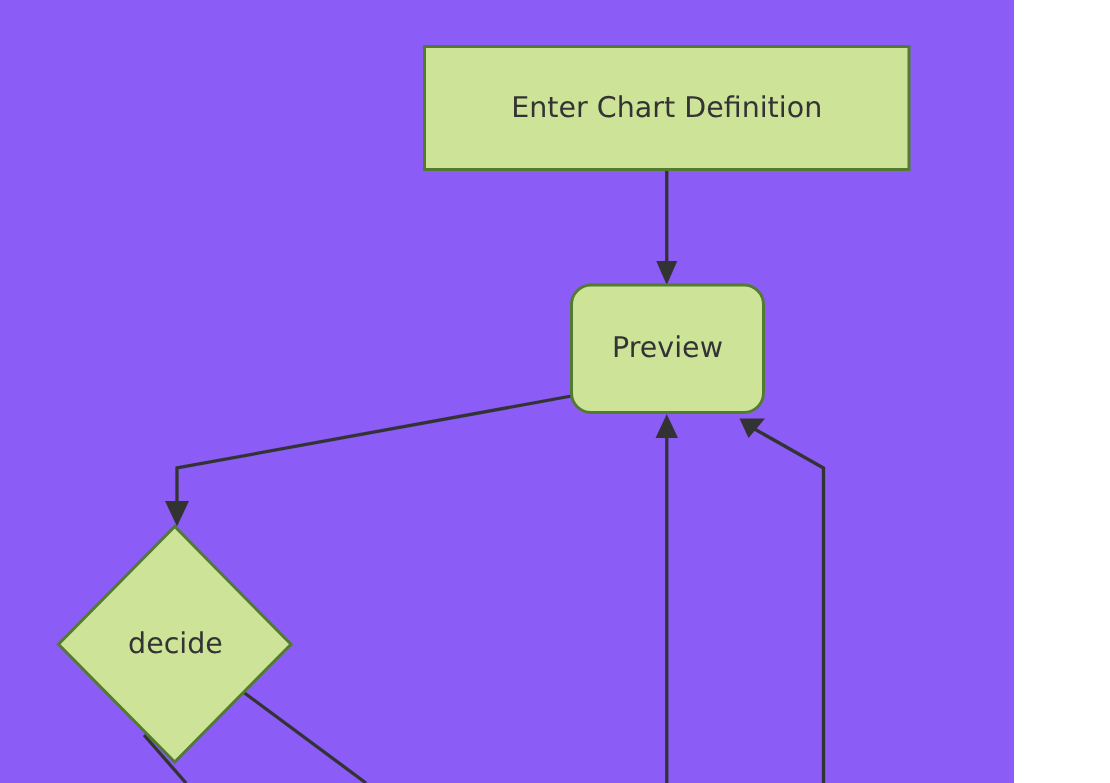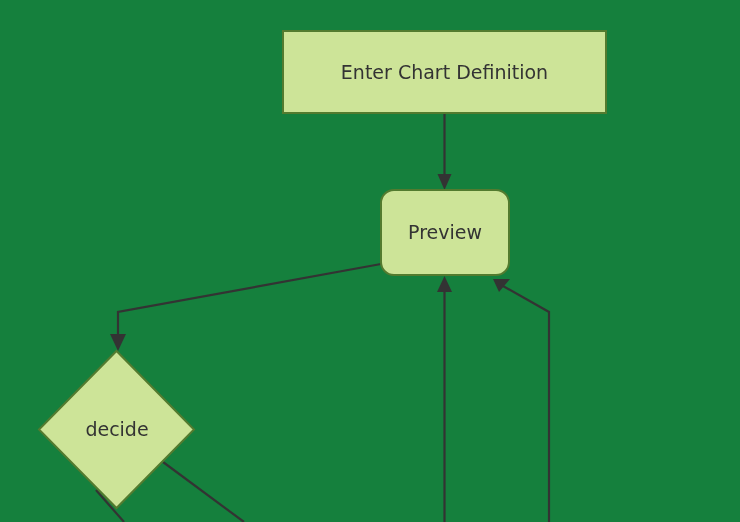--- a/index.html
+++ b/index.html
@@ -9,23 +9,23 @@
     background: #ffffff;
   }
   body {
     width: 740px;
     height: 522px;
     overflow: hidden;
     font-family: "DejaVu Sans", "Liberation Sans", sans-serif;
   }
   #diagram-root {
     position: relative;
-    width: 740px;
+    width: 676px;
     height: 522px;
-    background: #15803d;
+    background: #8b5cf6;
   }
   #flow-svg {
     position: absolute;
     top: 0;
     left: 0;
     width: 740px;
     height: 522px;
     display: block;
   }
   .node-shape {

